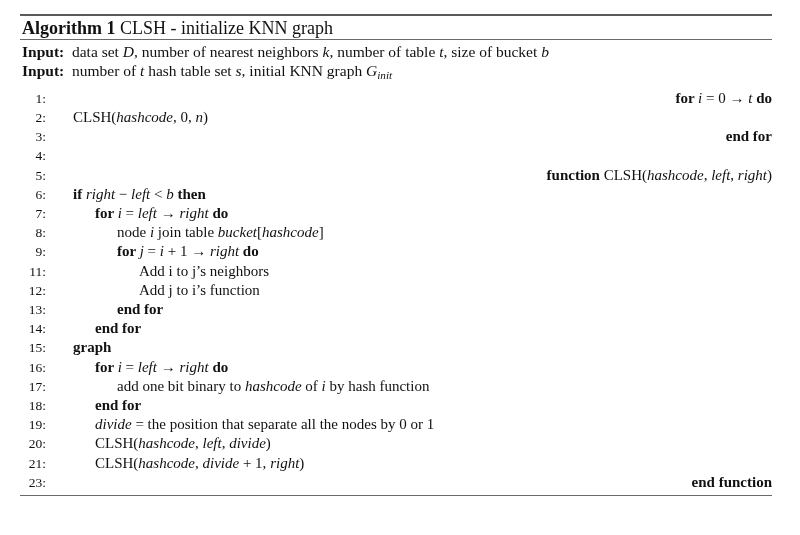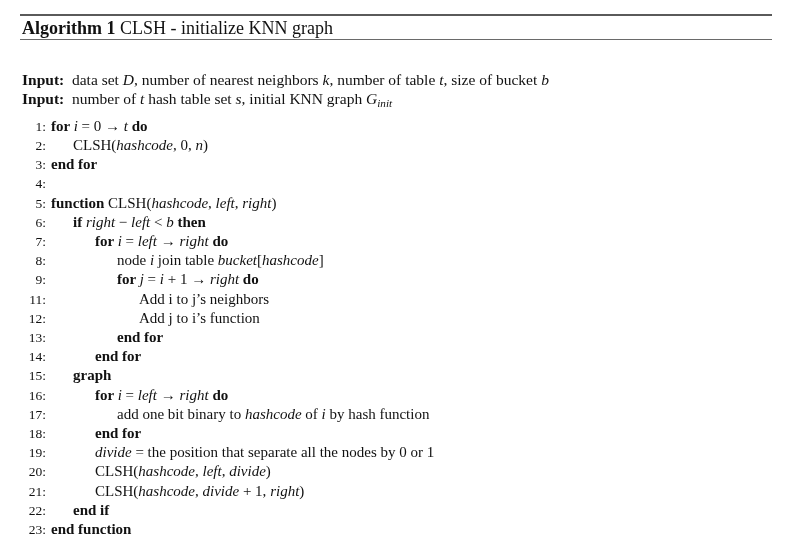--- a/index.html
+++ b/index.html
@@ -42,21 +42,21 @@
   .title-line .bold { font-weight: bold; }
 
   .io-line {
     font-size: 15.5px;
     line-height: 19px;
     padding-left: 2px;
     white-space: nowrap;
   }
   .io-line .lbl { font-weight: bold; }
 
-  .io-block { padding-top: 2px; padding-bottom: 1px; margin-top: 28px; }
+  .io-block { padding-top: 2px; padding-bottom: 1px; }
 
   .code {
     padding-top: 3px;
     padding-bottom: 3px;
   }
 
   .row {
     display: flex;
     align-items: baseline;
     font-size: 15px;
@@ -71,21 +71,21 @@
     font-size: 13.5px;
     padding-right: 5px;
     color: #111;
   }
 
   .content {
     flex: 1 1 auto;
   }
 
   
-  .ind0 { padding-left: 0; }
+  .ind0 { padding-left: 0; text-align: right; }
   .ind1 { padding-left: 22px; }
   .ind2 { padding-left: 44px; }
   .ind3 { padding-left: 66px; }
   .ind4 { padding-left: 88px; }
 
   .kw { font-weight: bold; }
   .it { font-style: italic; }
   .rm { font-style: normal; }
   .sub {
     font-style: italic;
@@ -192,24 +192,20 @@
       </div>
       <div class="row">
         <span class="lineno">20:</span>
         <span class="content ind2"><span class="rm">CLSH(</span><span class="it">hashcode</span><span class="rm">, </span><span class="it">left</span><span class="rm">, </span><span class="it">divide</span><span class="rm">)</span></span>
       </div>
       <div class="row">
         <span class="lineno">21:</span>
         <span class="content ind2"><span class="rm">CLSH(</span><span class="it">hashcode</span><span class="rm">, </span><span class="it">divide</span><span class="rm"> + 1, </span><span class="it">right</span><span class="rm">)</span></span>
       </div>
       <div class="row">
-        <span class="lineno">22:</span>
-        <span class="content ind1"><span class="kw">end if</span></span>
-      </div>
-      <div class="row">
         <span class="lineno">23:</span>
         <span class="content ind0"><span class="kw">end function</span></span>
       </div>
     </div>
 
   <div class="rule-thin"></div>
 
 </div>
 
 </body></html>

